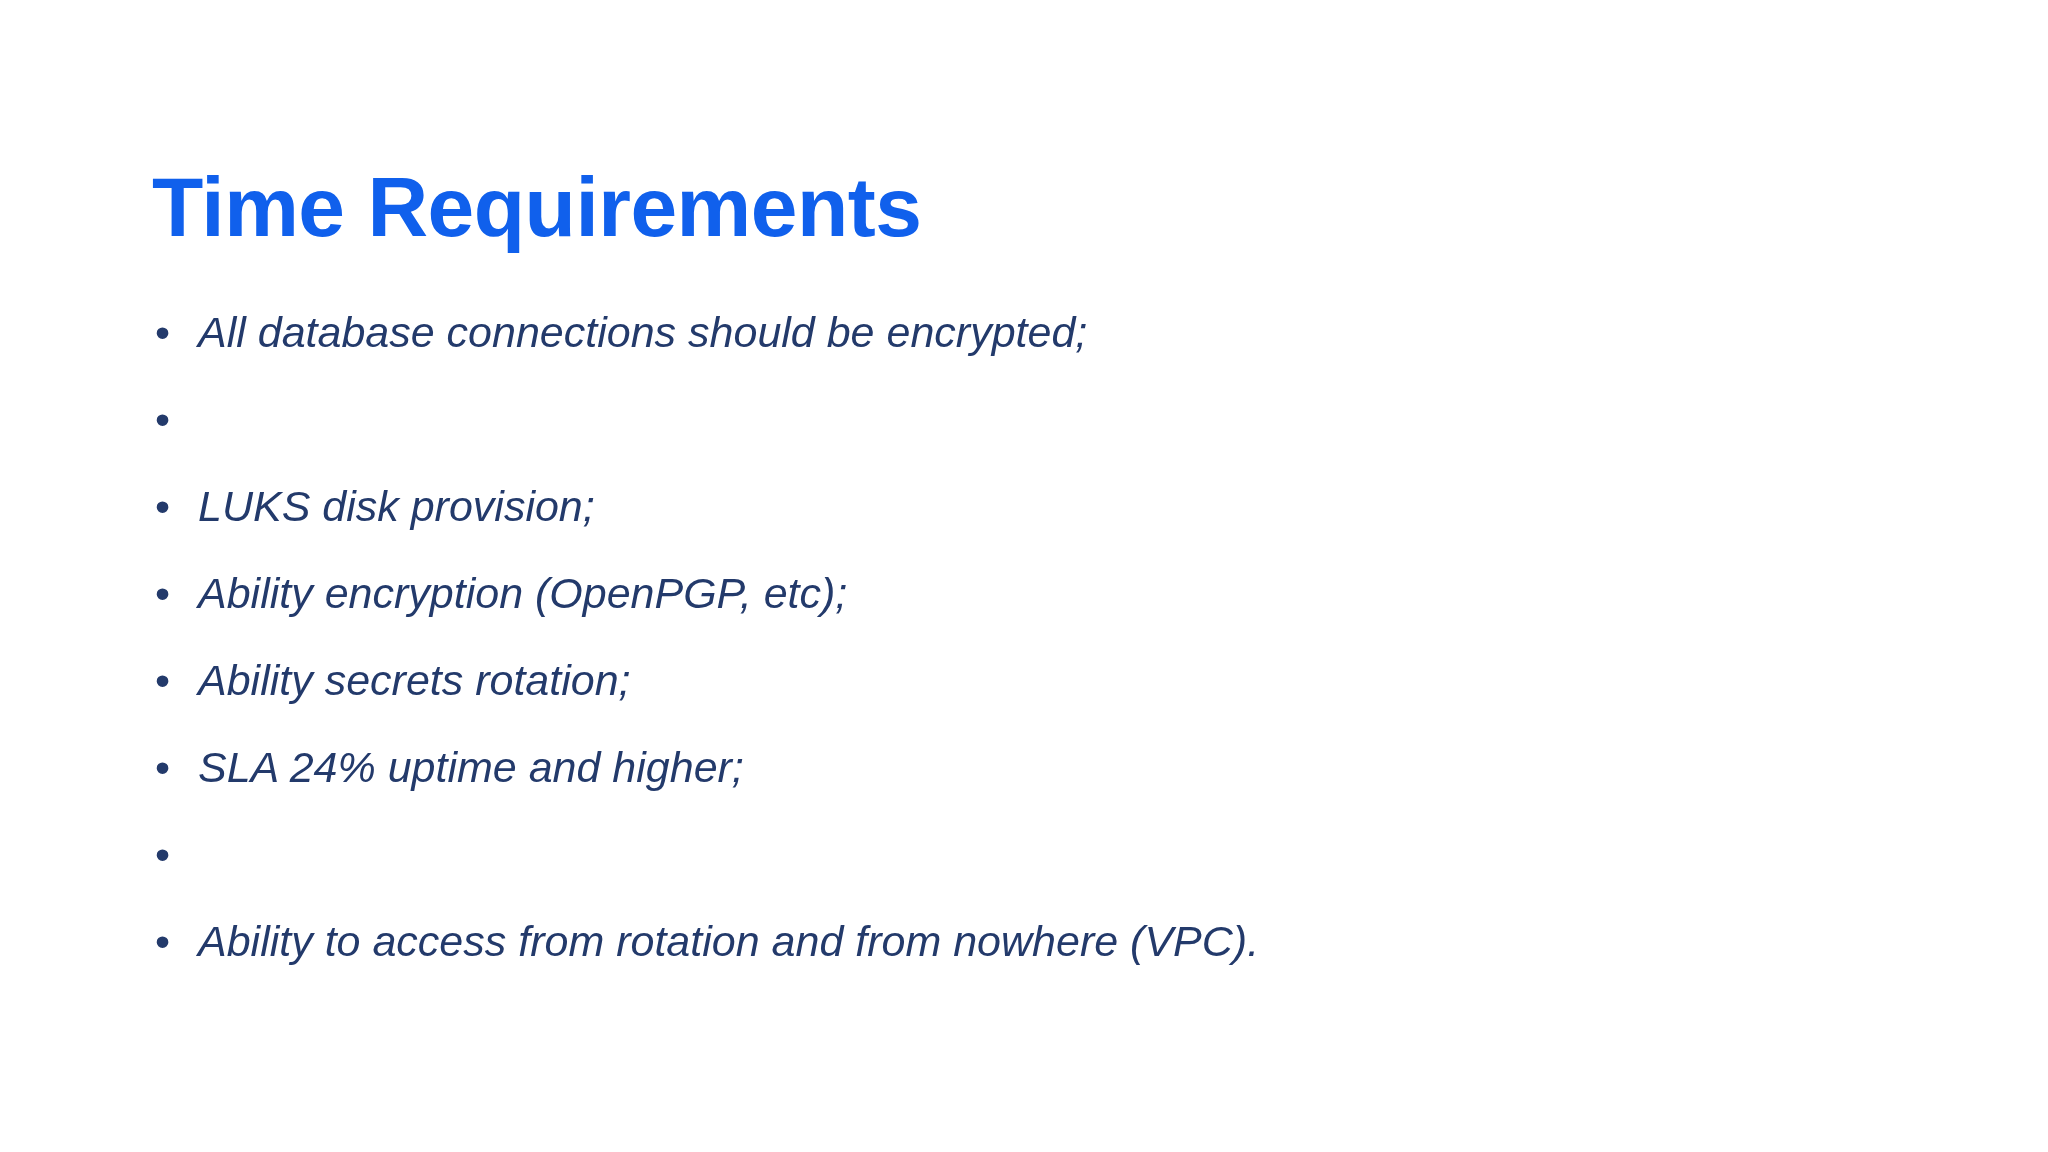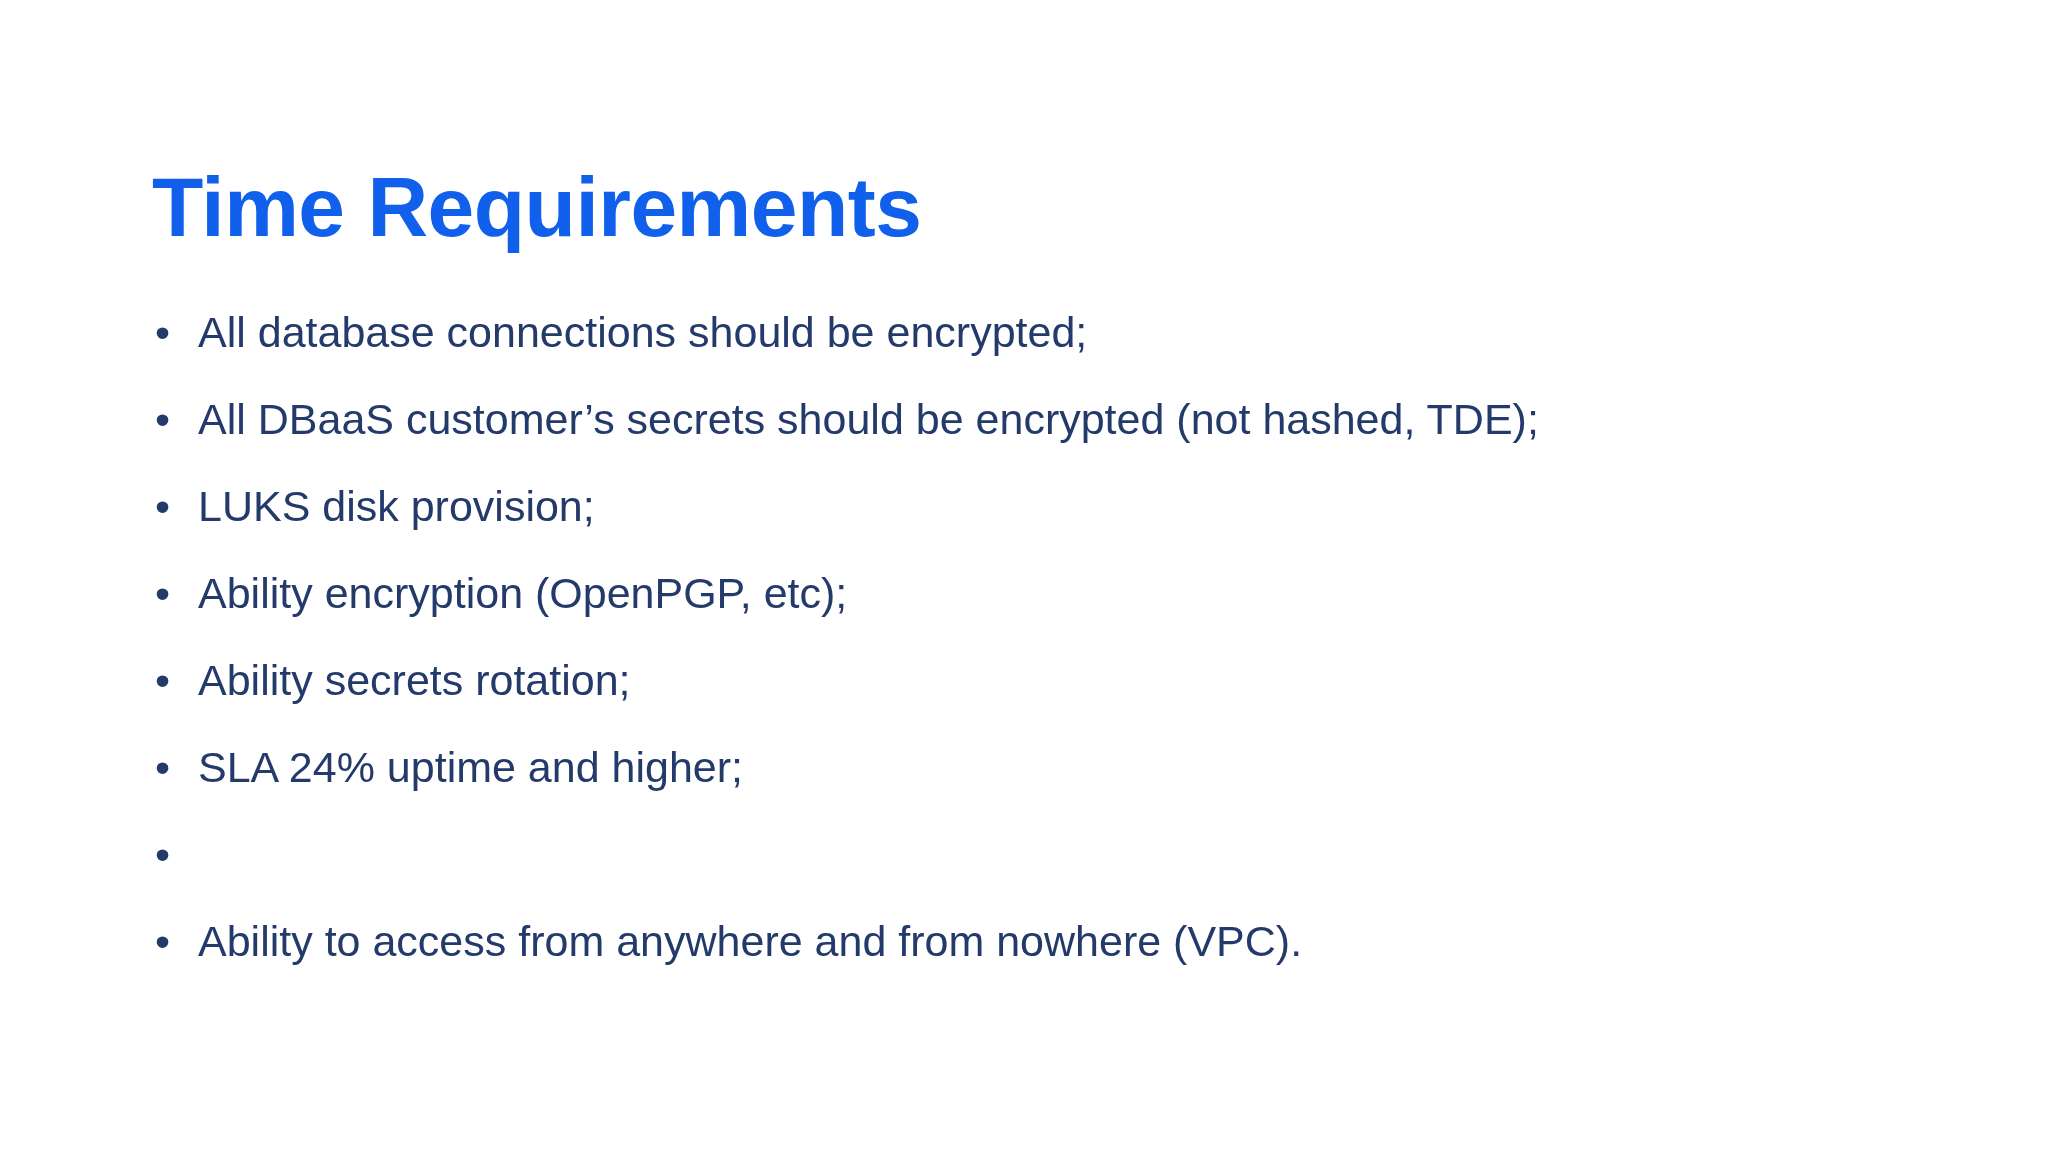--- a/index.html
+++ b/index.html
@@ -61,39 +61,39 @@
     width: 43px;
     text-align: left;
     font-size: 43px;
     line-height: 54px;
     color: #233a6b;
   }
 
   .bullet-text {
     flex: 0 1 auto;
     color: #233a6b;
+    font-style: italic;
   }
 </style>
 </head>
 <body>
 
 <div class="slide">
 
   <h1 class="slide-title">Time Requirements</h1>
 
   <ul class="bullet-list">
 
     <li class="bullet-item">
       <span class="bullet-marker">•</span>
       <span class="bullet-text">All database connections should be encrypted;</span>
     </li>
 
     <li class="bullet-item">
       <span class="bullet-marker">•</span>
-      <span class="bullet-text">All DBaaS customer’s secrets should be encrypted (not hashed, TDE);</span>
     </li>
 
     <li class="bullet-item">
       <span class="bullet-marker">•</span>
       <span class="bullet-text">LUKS disk provision;</span>
     </li>
 
     <li class="bullet-item">
       <span class="bullet-marker">•</span>
       <span class="bullet-text">Ability encryption (OpenPGP, etc);</span>
@@ -108,18 +108,18 @@
       <span class="bullet-marker">•</span>
       <span class="bullet-text">SLA 24% uptime and higher;</span>
     </li>
 
     <li class="bullet-item">
       <span class="bullet-marker">•</span>
     </li>
 
     <li class="bullet-item">
       <span class="bullet-marker">•</span>
-      <span class="bullet-text">Ability to access from anywhere and from nowhere (VPC).</span>
+      <span class="bullet-text">Ability to access from rotation and from nowhere (VPC).</span>
     </li>
 
   </ul>
 
 </div>
 
 </body></html>

